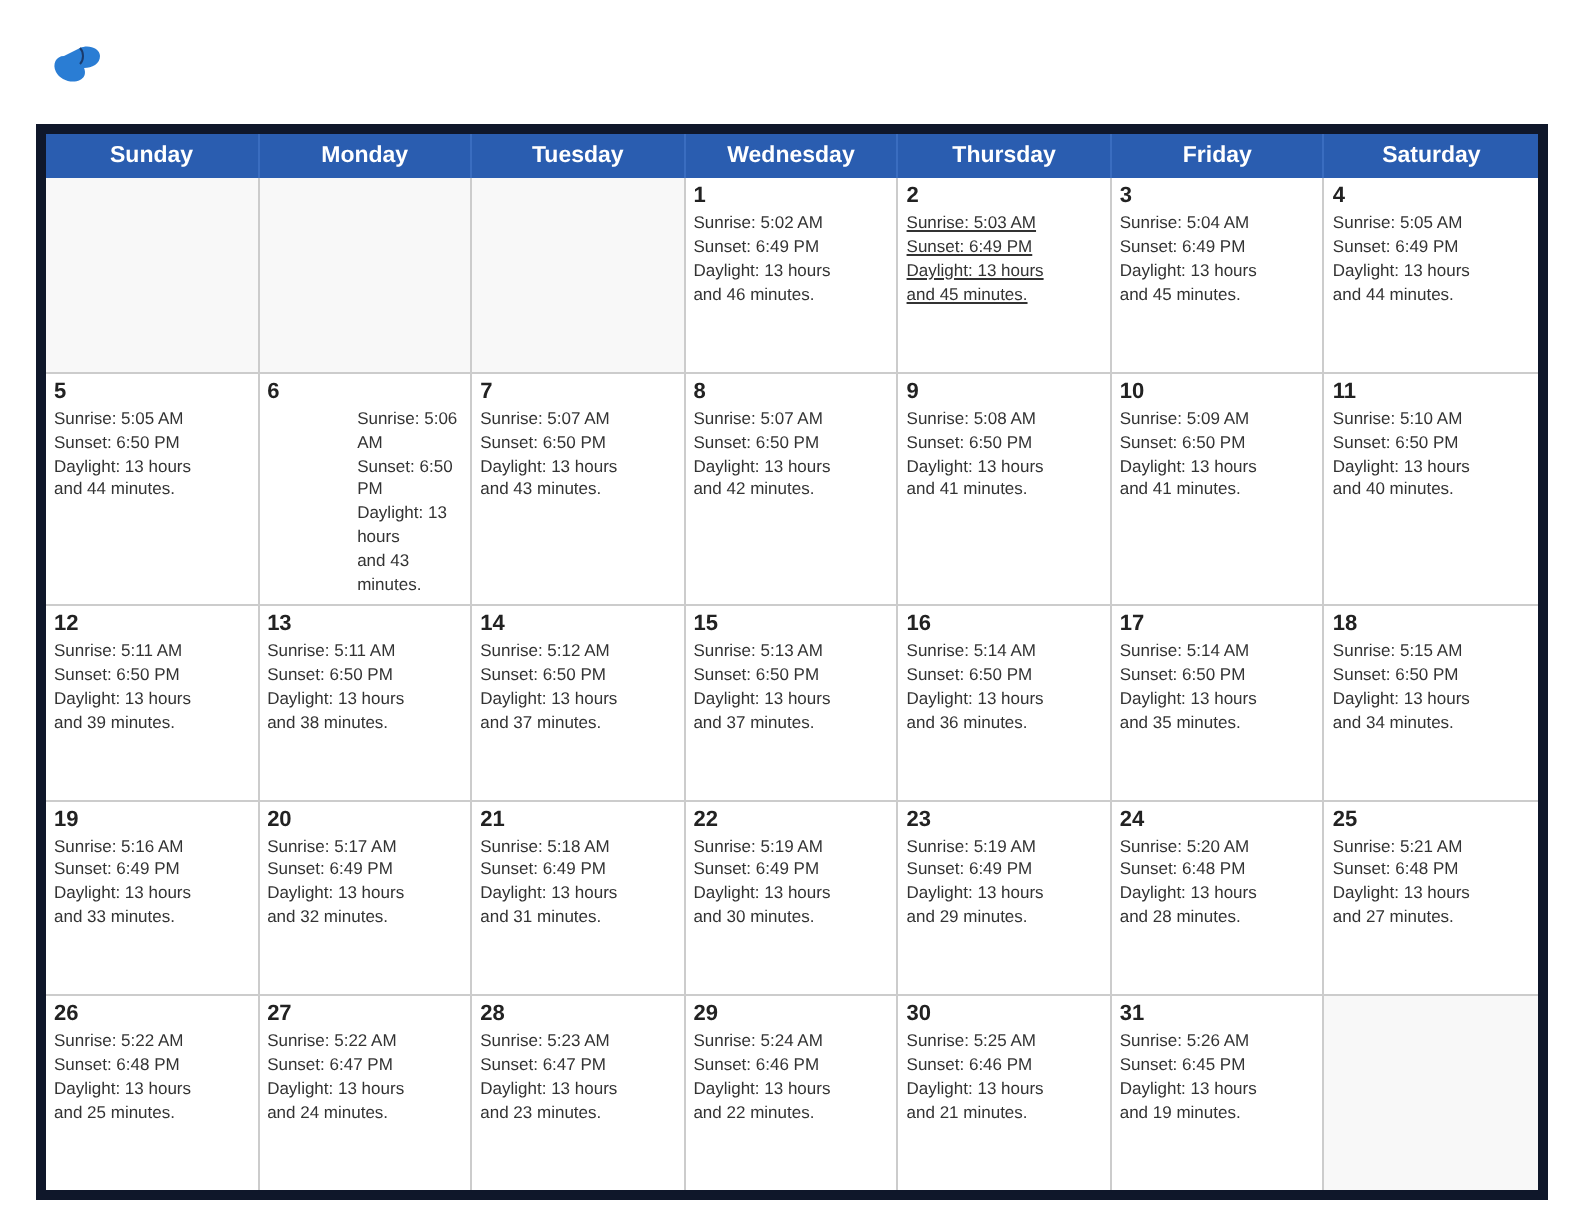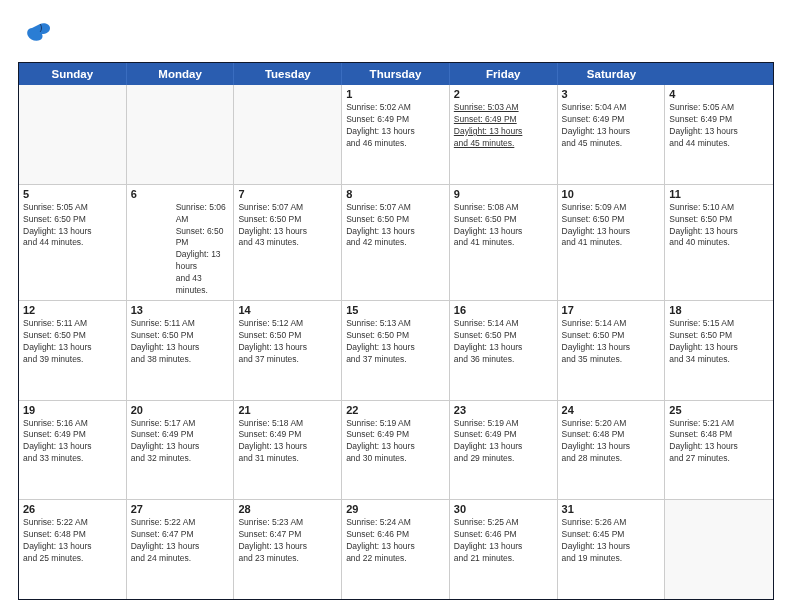--- a/index.html
+++ b/index.html
@@ -44,21 +44,21 @@
     }
     .cal-subtitle {
       font-size: 14px;
       color: #333;
       margin-top: 2px;
     }
     .calendar {
       flex: 1;
       display: flex;
       flex-direction: column;
-      border: 1px solid #0f172a;
+      border: 5px solid #0f172a;
     }
     .cal-header-row {
       display: grid;
       grid-template-columns: repeat(7, 1fr);
       background: #2a5db0;
     }
     .cal-header-cell {
       color: #fff;
       font-size: 11.5px;
       font-weight: bold;
@@ -123,20 +123,21 @@
       <div class="cal-title"></div>
       <div class="cal-subtitle"></div>
     </div>
   </div>
 
   <div class="calendar">
     <div class="cal-header-row">
     <div class="cal-header-cell">Sunday</div>
         <div class="cal-header-cell">Monday</div>
         <div class="cal-header-cell">Tuesday</div>
+        <div class="cal-header-cell">Wednesday</div>
         <div class="cal-header-cell">Thursday</div>
         <div class="cal-header-cell">Friday</div>
         <div class="cal-header-cell">Saturday</div>
       </div>
     <div class="cal-body">
     <div class="cal-week">
           <div class="cal-cell empty"></div>
           <div class="cal-cell empty"></div>
           <div class="cal-cell empty"></div>
           <div class="cal-cell">

